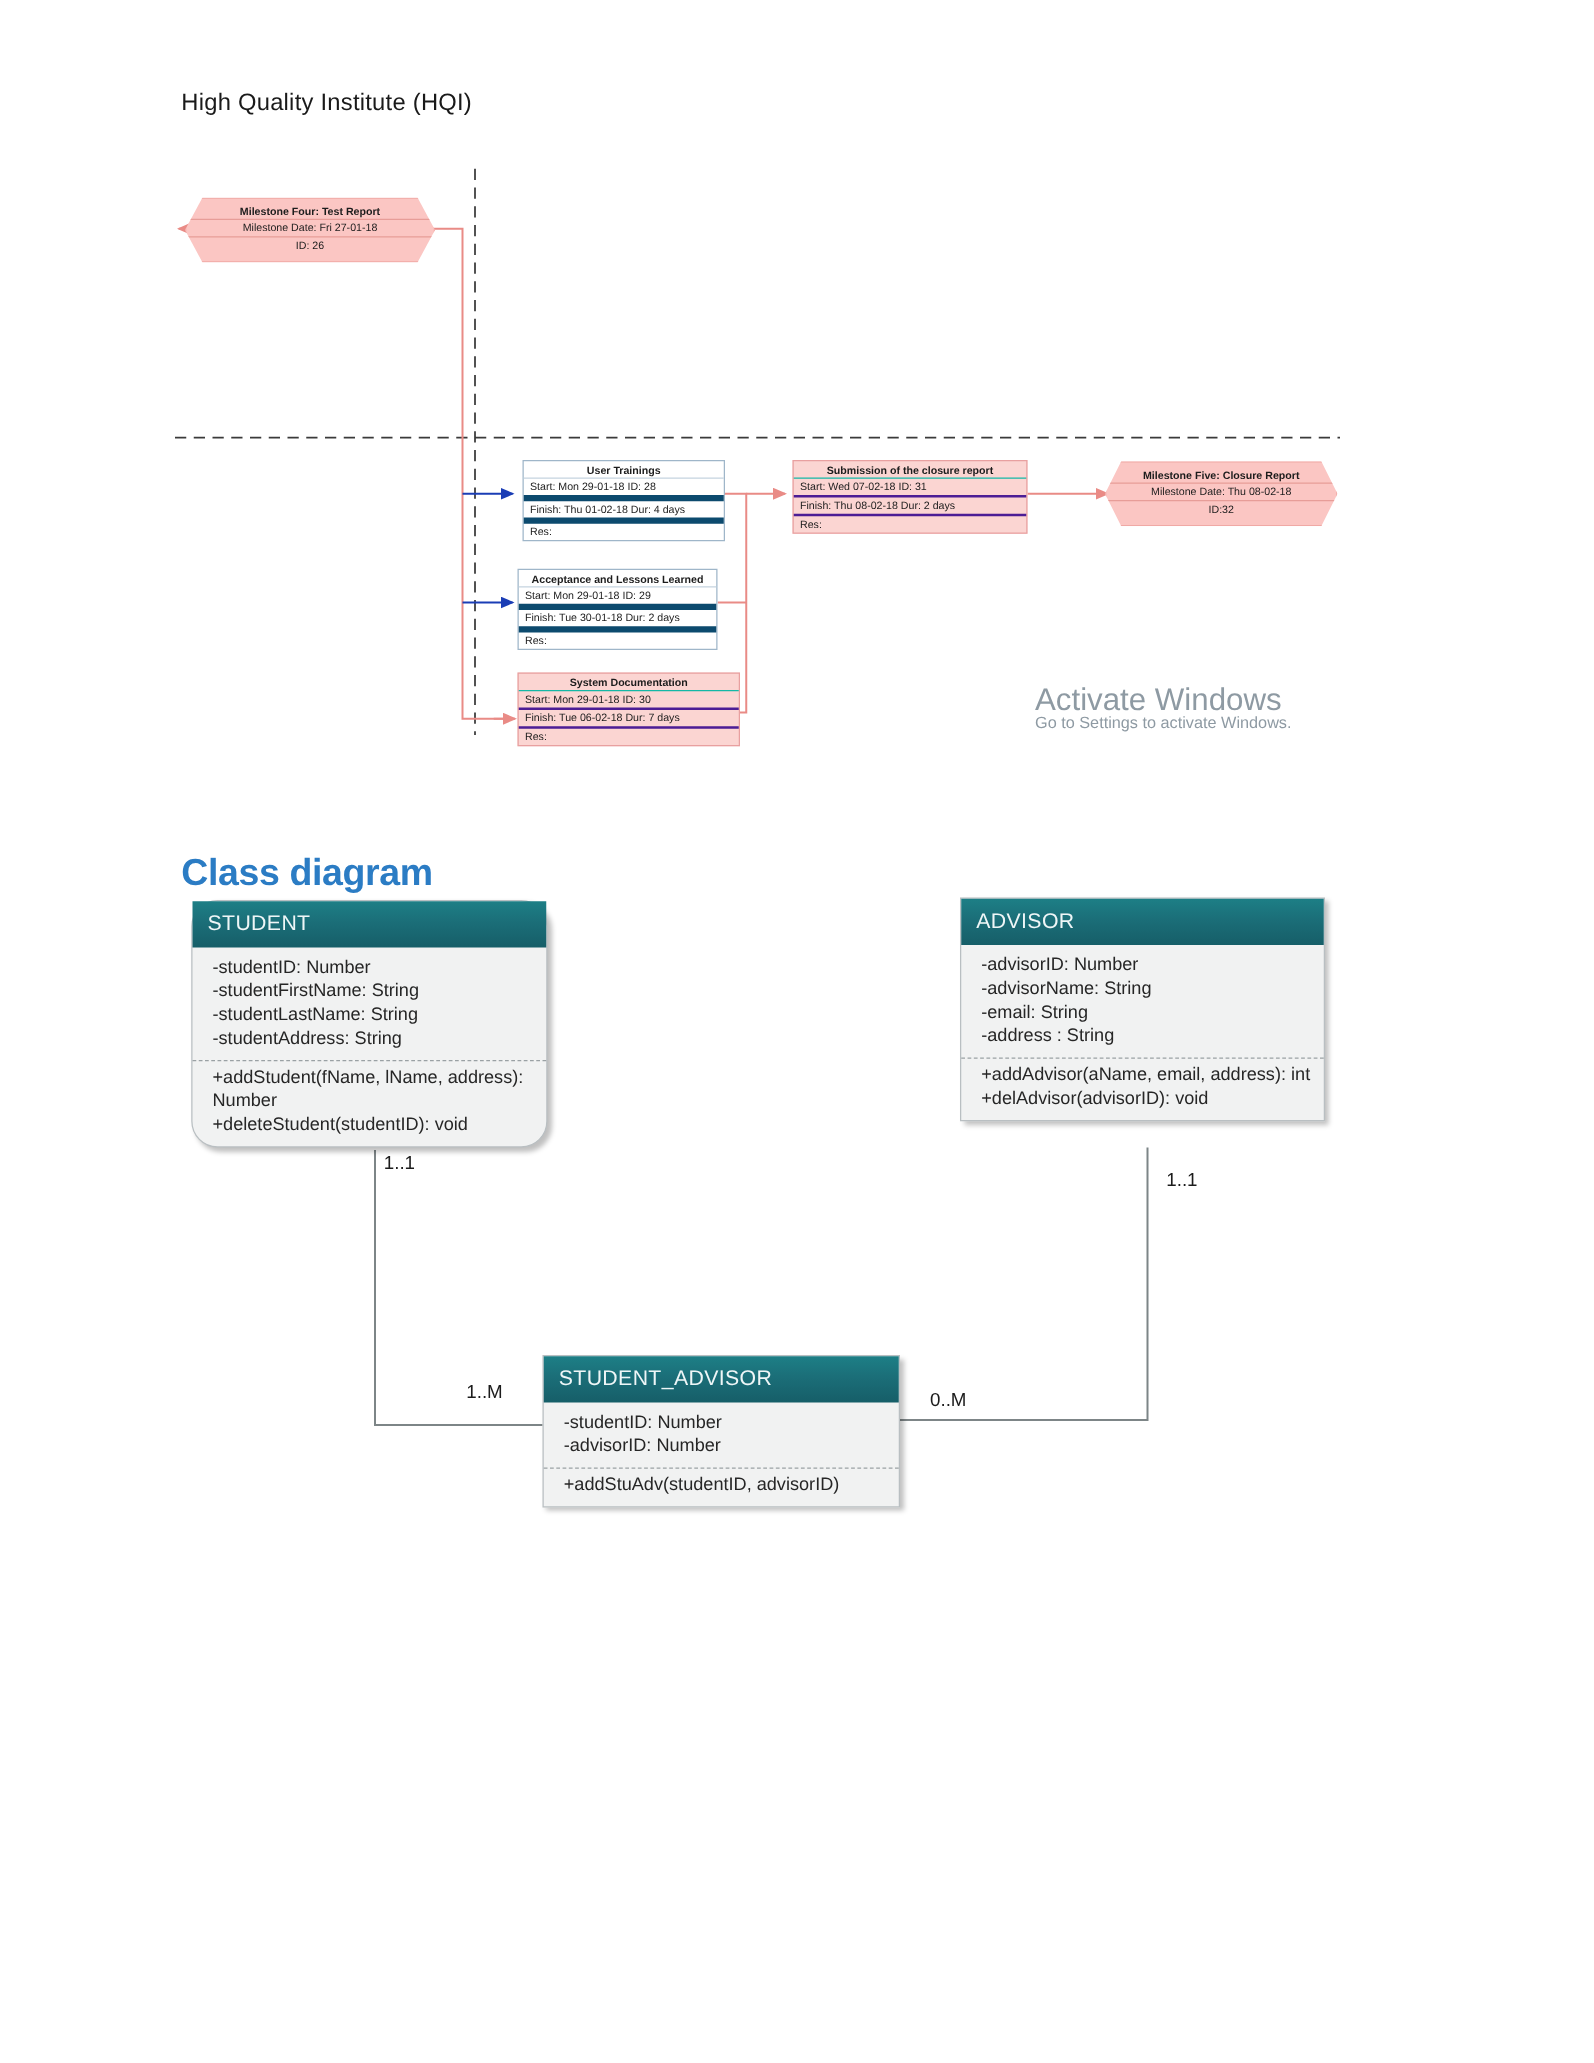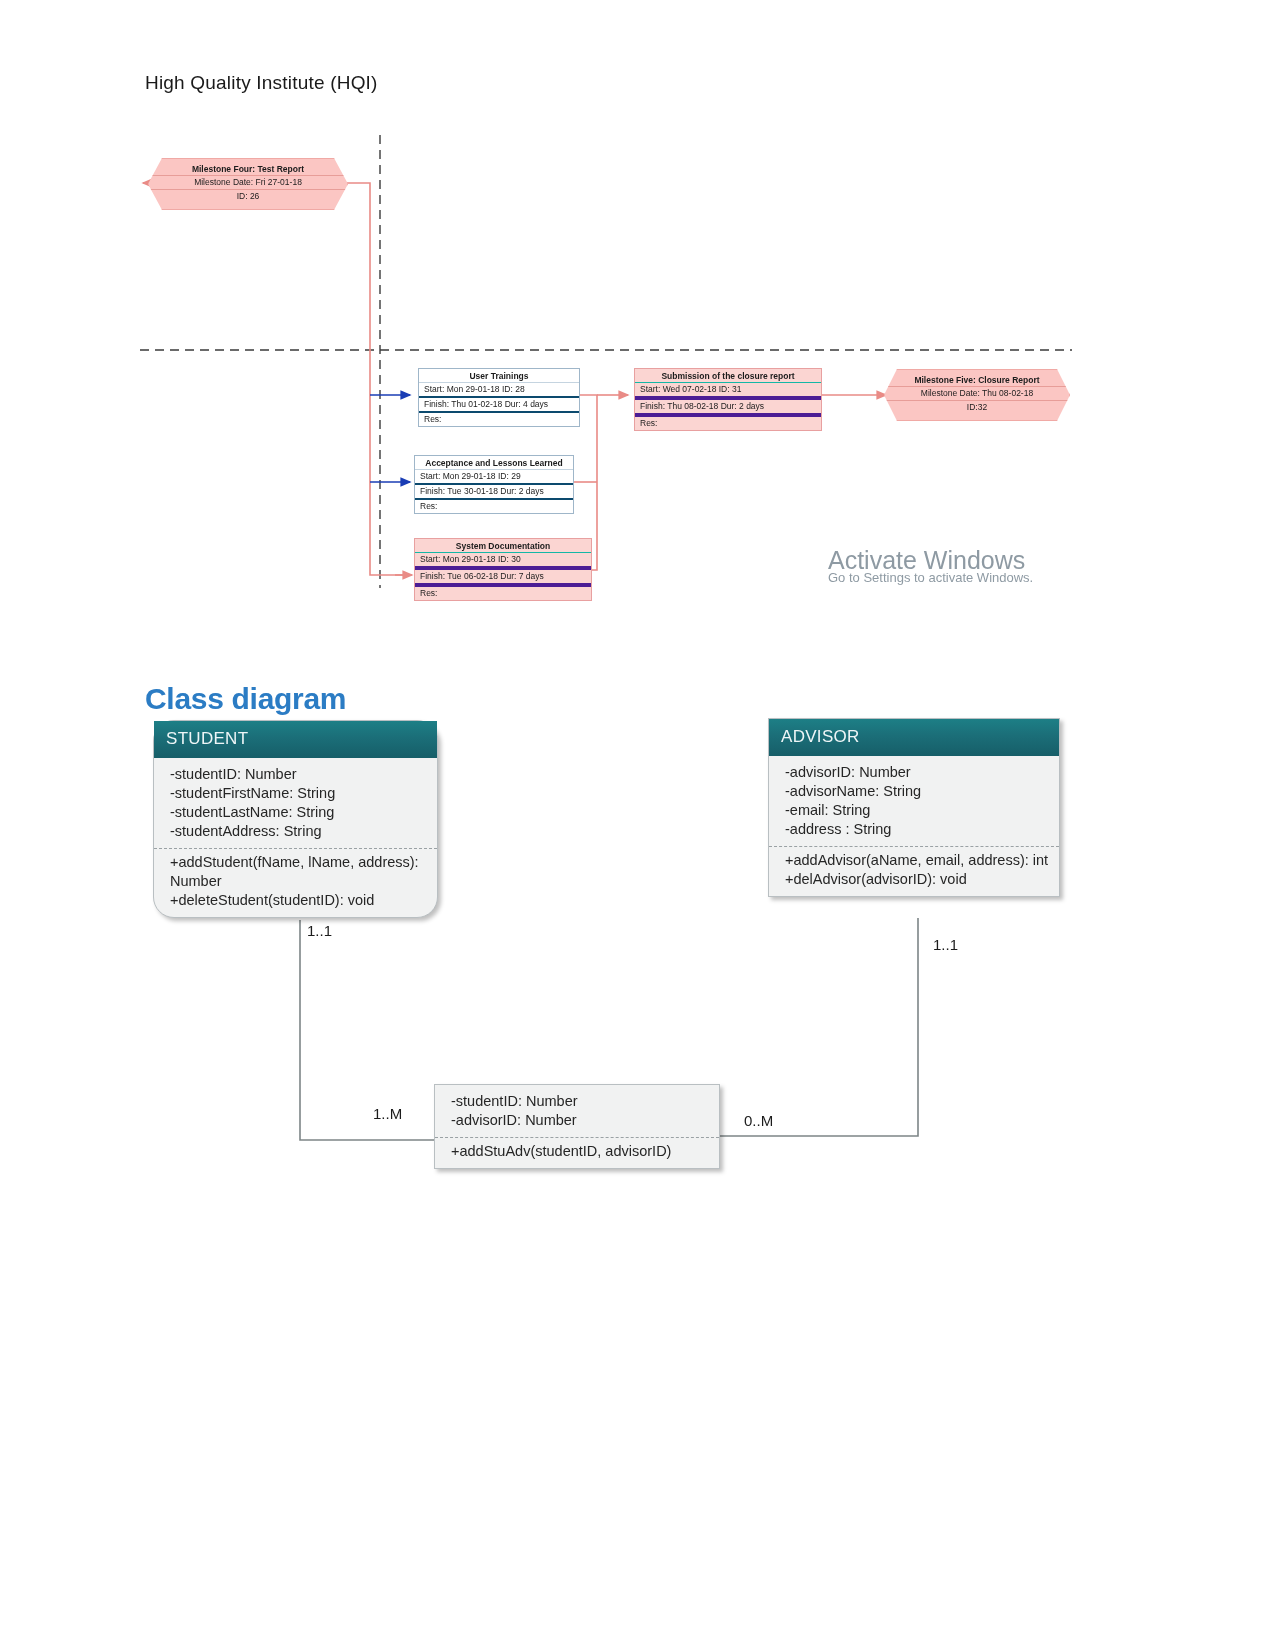--- a/index.html
+++ b/index.html
@@ -56,29 +56,29 @@
     font-size: 8.5px;
     padding: 2px 5px 1px 5px;
   }
 
   
   .task {
     border: 1px solid #9fb6c9;
     background: #ffffff;
   }
   .task .ntitle { border-bottom: 1px solid #c5d4e0; }
-  .task .nrow   { border-bottom: 2px solid #0c4a6e; }
+  .task .nrow   { border-bottom: 5px solid #0c4a6e; }
   .task .nrow:last-child { border-bottom: none; }
 
   .task.critical {
     border: 1px solid #e8a0a0;
     background: #fbd5d2;
   }
   .task.critical .ntitle { border-bottom: 1px solid #14b8a6; }
-  .task.critical .nrow   { border-bottom: 4px solid #4c1d95; }
+  .task.critical .nrow   { border-bottom: 2px solid #4c1d95; }
   .task.critical .nrow:last-child { border-bottom: none; }
 
   
   .milestone {
     background: #fbc6c3;
     border: 1px solid #f0a9a5;
     clip-path: polygon(7% 0%, 93% 0%, 100% 50%, 93% 100%, 7% 100%, 0% 50%);
   }
   .milestone .ntitle {
     border-bottom: 1px solid #e79d98;
@@ -274,20 +274,21 @@
       <div class="cls-line">-email: String</div>
       <div class="cls-line">-address : String</div>
     </div>
     <div class="cls-ops">
       <div class="cls-line wrap">+addAdvisor(aName, email, address): int</div>
       <div class="cls-line">+delAdvisor(advisorID): void</div>
     </div>
   </div>
 
   <div class="umlclass" style="left:434px; top:384px; width:286px;">
+    <div class="cls-header">STUDENT_ADVISOR</div>
     <div class="cls-attrs">
       <div class="cls-line">-studentID: Number</div>
       <div class="cls-line">-advisorID: Number</div>
     </div>
     <div class="cls-ops">
       <div class="cls-line">+addStuAdv(studentID, advisorID)</div>
     </div>
   </div>
 
   <div class="mult" style="left:307px; top:222px;">1..1</div>

